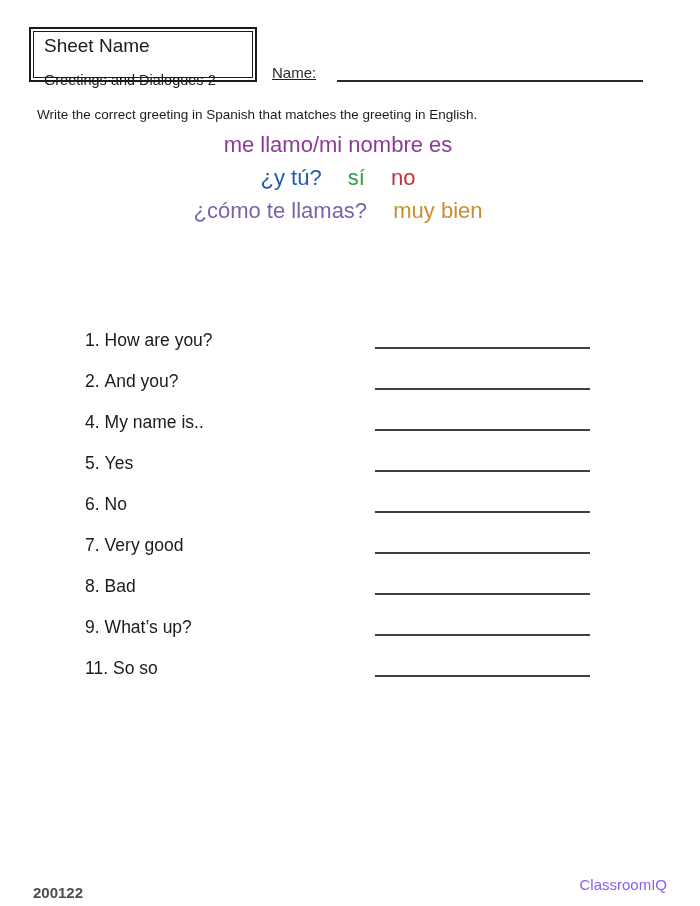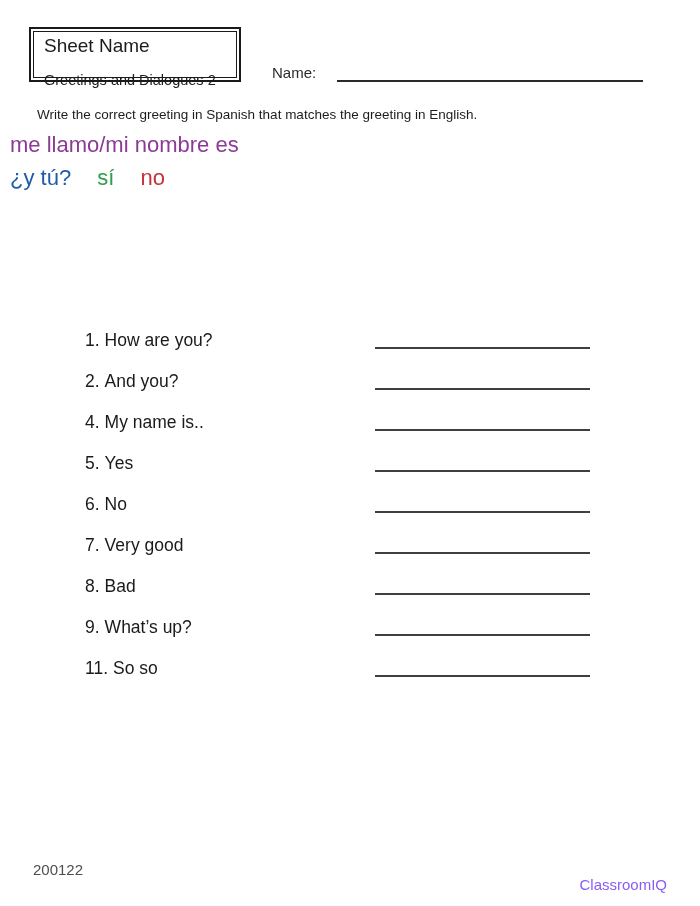--- a/index.html
+++ b/index.html
@@ -5,61 +5,61 @@
   * { margin:0; padding:0; box-sizing:border-box; }
   html,body { background:#ffffff; }
   body { font-family:"Liberation Sans", sans-serif; color:#1f1f1f; }
   .page {
     position:relative; width:700px; height:906px;
     background:#ffffff; overflow:hidden;
   }
 
   
   .sheet-box {
-    position:absolute; left:29px; top:27px; width:212px; height:55px;
+    position:absolute; left:29px; top:27px; width:228px; height:55px;
     border:2px solid #1a1a1a; background:#fff; padding:2px;
   }
   .sheet-box-inner {
     width:100%; height:100%; border:1px solid #1a1a1a;
     padding:3px 0 0 10px;
   }
   .sheet-label { font-size:19px; line-height:1.15; color:#1c1c1c; }
   .sheet-title { font-size:14.5px; line-height:1.3; margin-top:14px; color:#1c1c1c; }
 
-  .name-row { position:absolute; left:272px; top:64px; }
+  .name-row { position:absolute; left:272px; top:64px;text-decoration:underline; }
   .name-label { font-size:15px; color:#2b2b2b; }
   .name-line {
     position:absolute; left:337px; top:80px; width:306px; height:0;
     border-bottom:2px solid #2a2a2a;
   }
 
   .instruction {
     position:absolute; left:37px; top:107px; font-size:13.5px; color:#1d1d1d;
   }
 
   
   .word-bank {
     position:absolute; left:0; top:128px; width:676px;
-    font-size:22px; line-height:33px;
+    text-align:center; font-size:22px; line-height:33px;
   }
   .wb-line { white-space:nowrap; }
   .wb-word { display:inline-block; margin:0 10px; }
 
   
   .questions { position:absolute; left:85px; top:330px; width:505px; }
   .q-row { display:flex; align-items:flex-start; height:24px; margin-bottom:17px; }
   .q-num { font-size:17.5px; color:#1a1a1a; margin-right:5px; }
   .q-text { font-size:17.5px; color:#1a1a1a;text-align:right; }
   .q-blank {
     margin-left:auto; width:215px; height:19px;
     border-bottom:2px solid #3f3f3f;
   }
 
   
-  .footer-code { position:absolute; left:33px; top:861px; font-size:15px; color:#4d4d4d; }
+  .footer-code { position:absolute; left:33px; top:884px; font-size:15px; color:#4d4d4d;font-weight:bold; }
   .footer-brand { position:absolute; right:33px; top:876px; font-size:15px; font-weight:normal; color:#8b5cf6; }
 </style>
 </head>
 <body>
 
 <div class="page">
 
   <div class="sheet-box">
     <div class="sheet-box-inner">
       <div class="sheet-label">Sheet Name</div>
@@ -75,20 +75,24 @@
   <div class="instruction">Write the correct greeting in Spanish that matches the greeting in English.</div>
 
   <div class="word-bank">
     <div class="wb-line">
       <span class="wb-word" style="color: rgb(139, 58, 150);">me llamo/mi nombre es</span>
     </div>
     <div class="wb-line">
       <span class="wb-word" style="color: rgb(31, 91, 166);">¿y tú?</span>
       <span class="wb-word" style="color: rgb(47, 158, 72);">sí</span>
       <span class="wb-word" style="color: rgb(194, 51, 59);">no</span>
+    </div>
+    <div class="wb-line">
+      <span class="wb-word" style="color: rgb(124, 99, 169);">¿cómo te llamas?</span>
+      <span class="wb-word" style="color: rgb(199, 142, 47);">muy bien</span>
     </div>
   </div>
 
   <div class="questions">
     <div class="q-row">
       <span class="q-num">1.</span>
       <span class="q-text">How are you?</span>
       <span class="q-blank"></span>
     </div>
     <div class="q-row">

